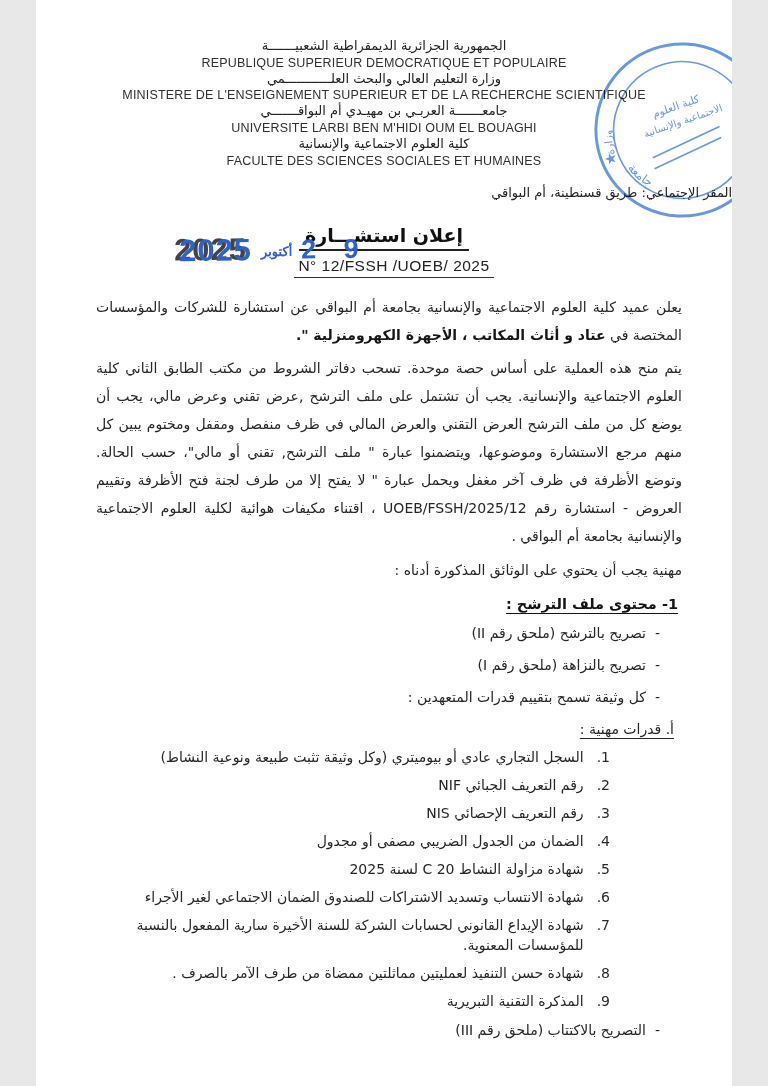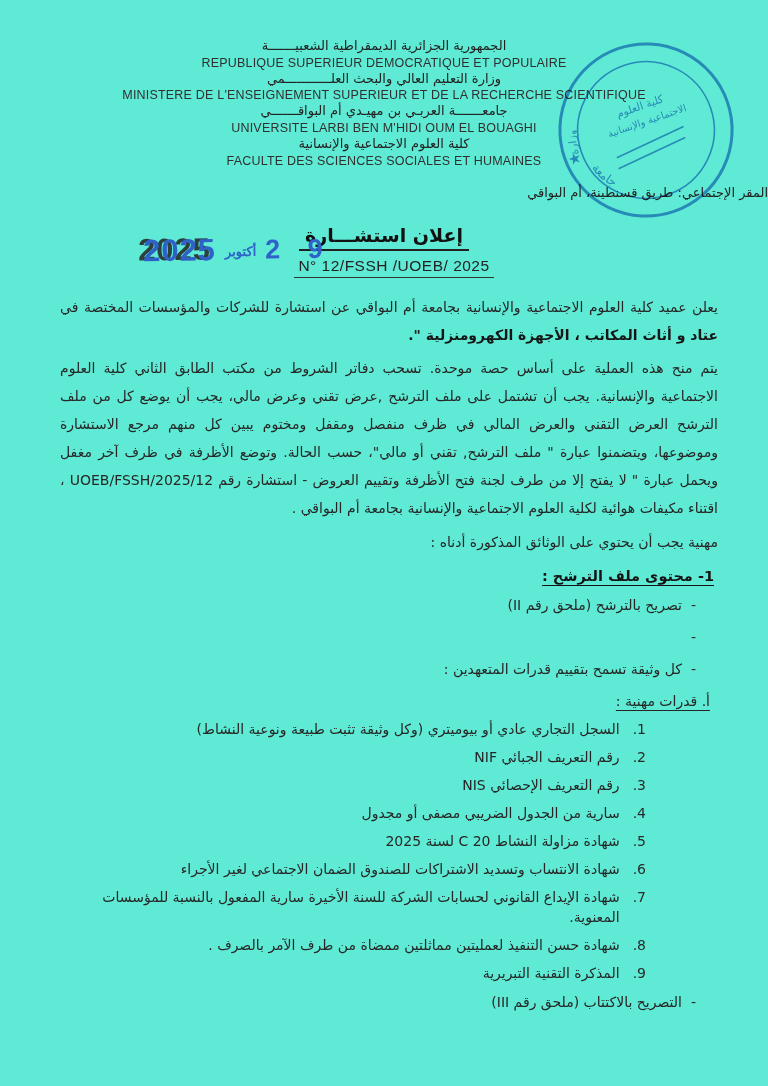--- a/index.html
+++ b/index.html
@@ -1,21 +1,21 @@
 <!DOCTYPE html>
 <html lang="ar"><head>
 <meta charset="utf-8">
 <style>
   * { margin:0; padding:0; box-sizing:border-box; }
   html,body { background:#e8e8e8; }
   .page {
     position:relative;
-    width:768px; height:1086px;
+    width:696px; height:1086px;
     margin:0 auto;
-    background:#5eead4;
+    background:#ffffff;
     overflow:hidden;
     color:#2a2a2a;
     font-family:"DejaVu Sans", sans-serif;
     direction:rtl;
   }
   
   .letterhead { padding-top:38px; text-align:center; line-height:1.28; }
   .lh-ar { font-size:13px; color:#222; }
   .lh-fr { font-size:12.5px; font-family:"Liberation Sans", sans-serif; color:#303030; letter-spacing:.2px; direction:ltr; }
   .address { text-align:right; margin-top:16px; font-size:13px; color:#222; }
@@ -137,20 +137,21 @@
     <p class="commitment">مهنية يجب أن يحتوي على الوثائق المذكورة أدناه :</p>
 
     <div class="sec-heading"><span class="u">1- محتوى ملف الترشح :</span></div>
 
     <div class="dash-item">
       <span class="marker">-</span>
       <span>تصريح بالترشح (ملحق رقم II)</span>
     </div>
     <div class="dash-item">
       <span class="marker">-</span>
+      <span>تصريح بالنزاهة (ملحق رقم I)</span>
     </div>
     <div class="dash-item">
       <span class="marker">-</span>
       <span>كل وثيقة تسمح بتقييم قدرات المتعهدين :</span>
     </div>
 
     <div class="sub-heading"><span class="u">أ. قدرات مهنية :</span></div>
 
     <div class="num-list">
       <div class="num-row">
@@ -160,21 +161,21 @@
       <div class="num-row">
           <span class="num">2.</span>
           <span>رقم التعريف الجبائي NIF</span>
         </div>
       <div class="num-row">
           <span class="num">3.</span>
           <span>رقم التعريف الإحصائي NIS</span>
         </div>
       <div class="num-row">
           <span class="num">4.</span>
-          <span>سارية من الجدول الضريبي مصفى أو مجدول</span>
+          <span>الضمان من الجدول الضريبي مصفى أو مجدول</span>
         </div>
       <div class="num-row">
           <span class="num">5.</span>
           <span>شهادة مزاولة النشاط  C 20  لسنة 2025</span>
         </div>
       <div class="num-row">
           <span class="num">6.</span>
           <span>شهادة الانتساب وتسديد الاشتراكات للصندوق الضمان الاجتماعي لغير الأجراء</span>
         </div>
       <div class="num-row">

